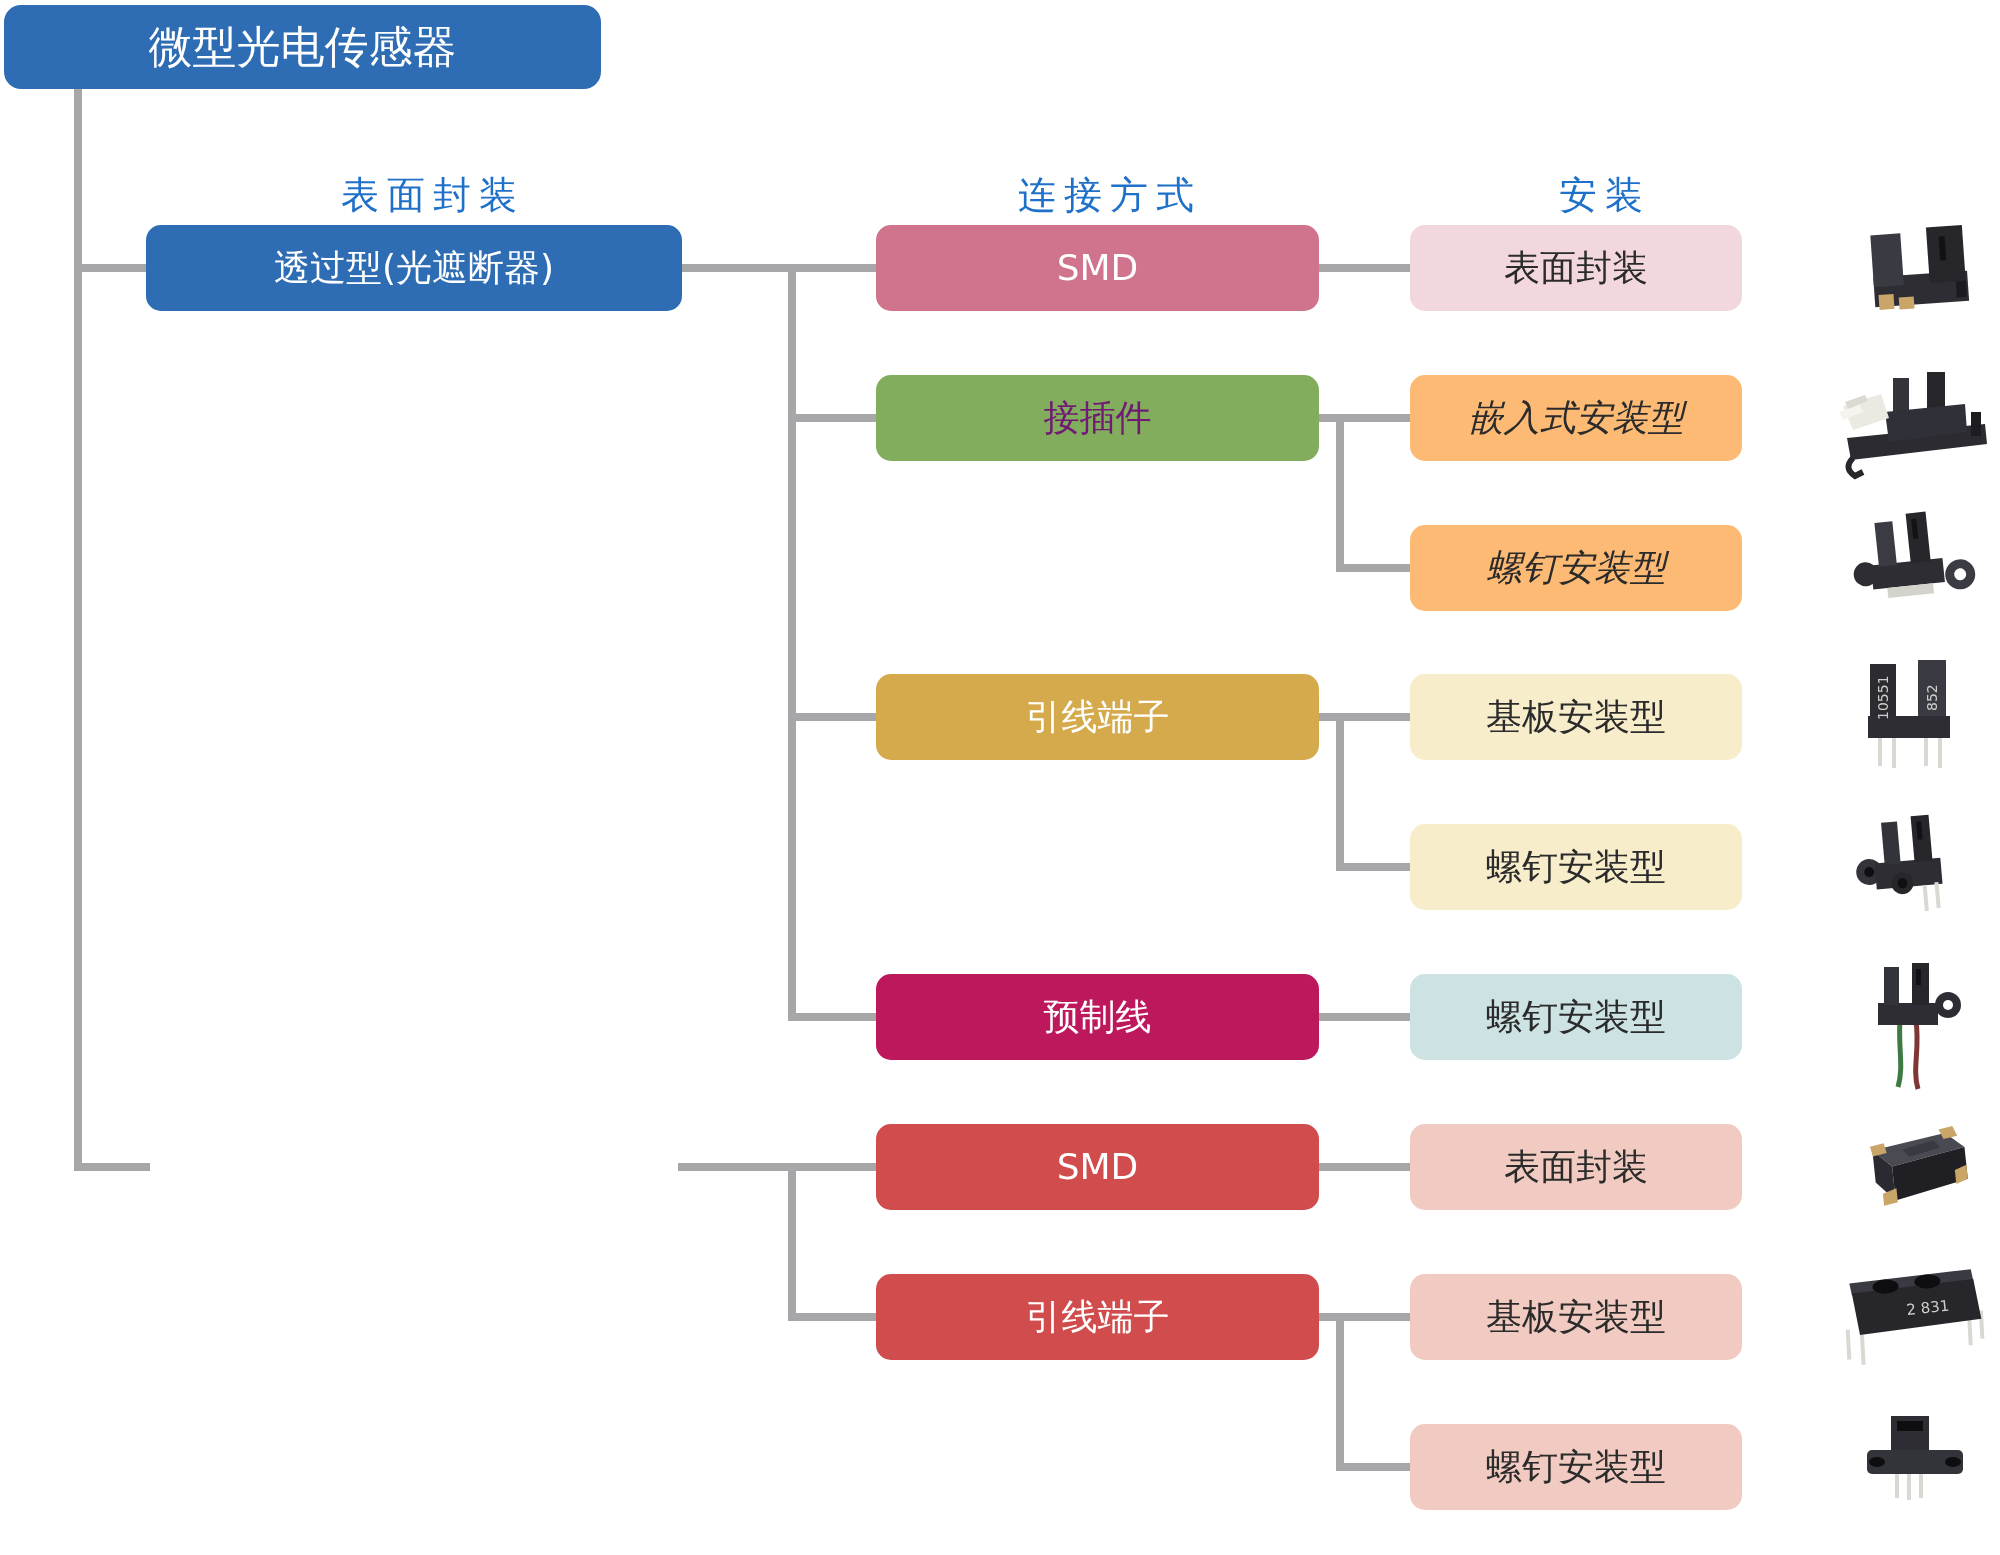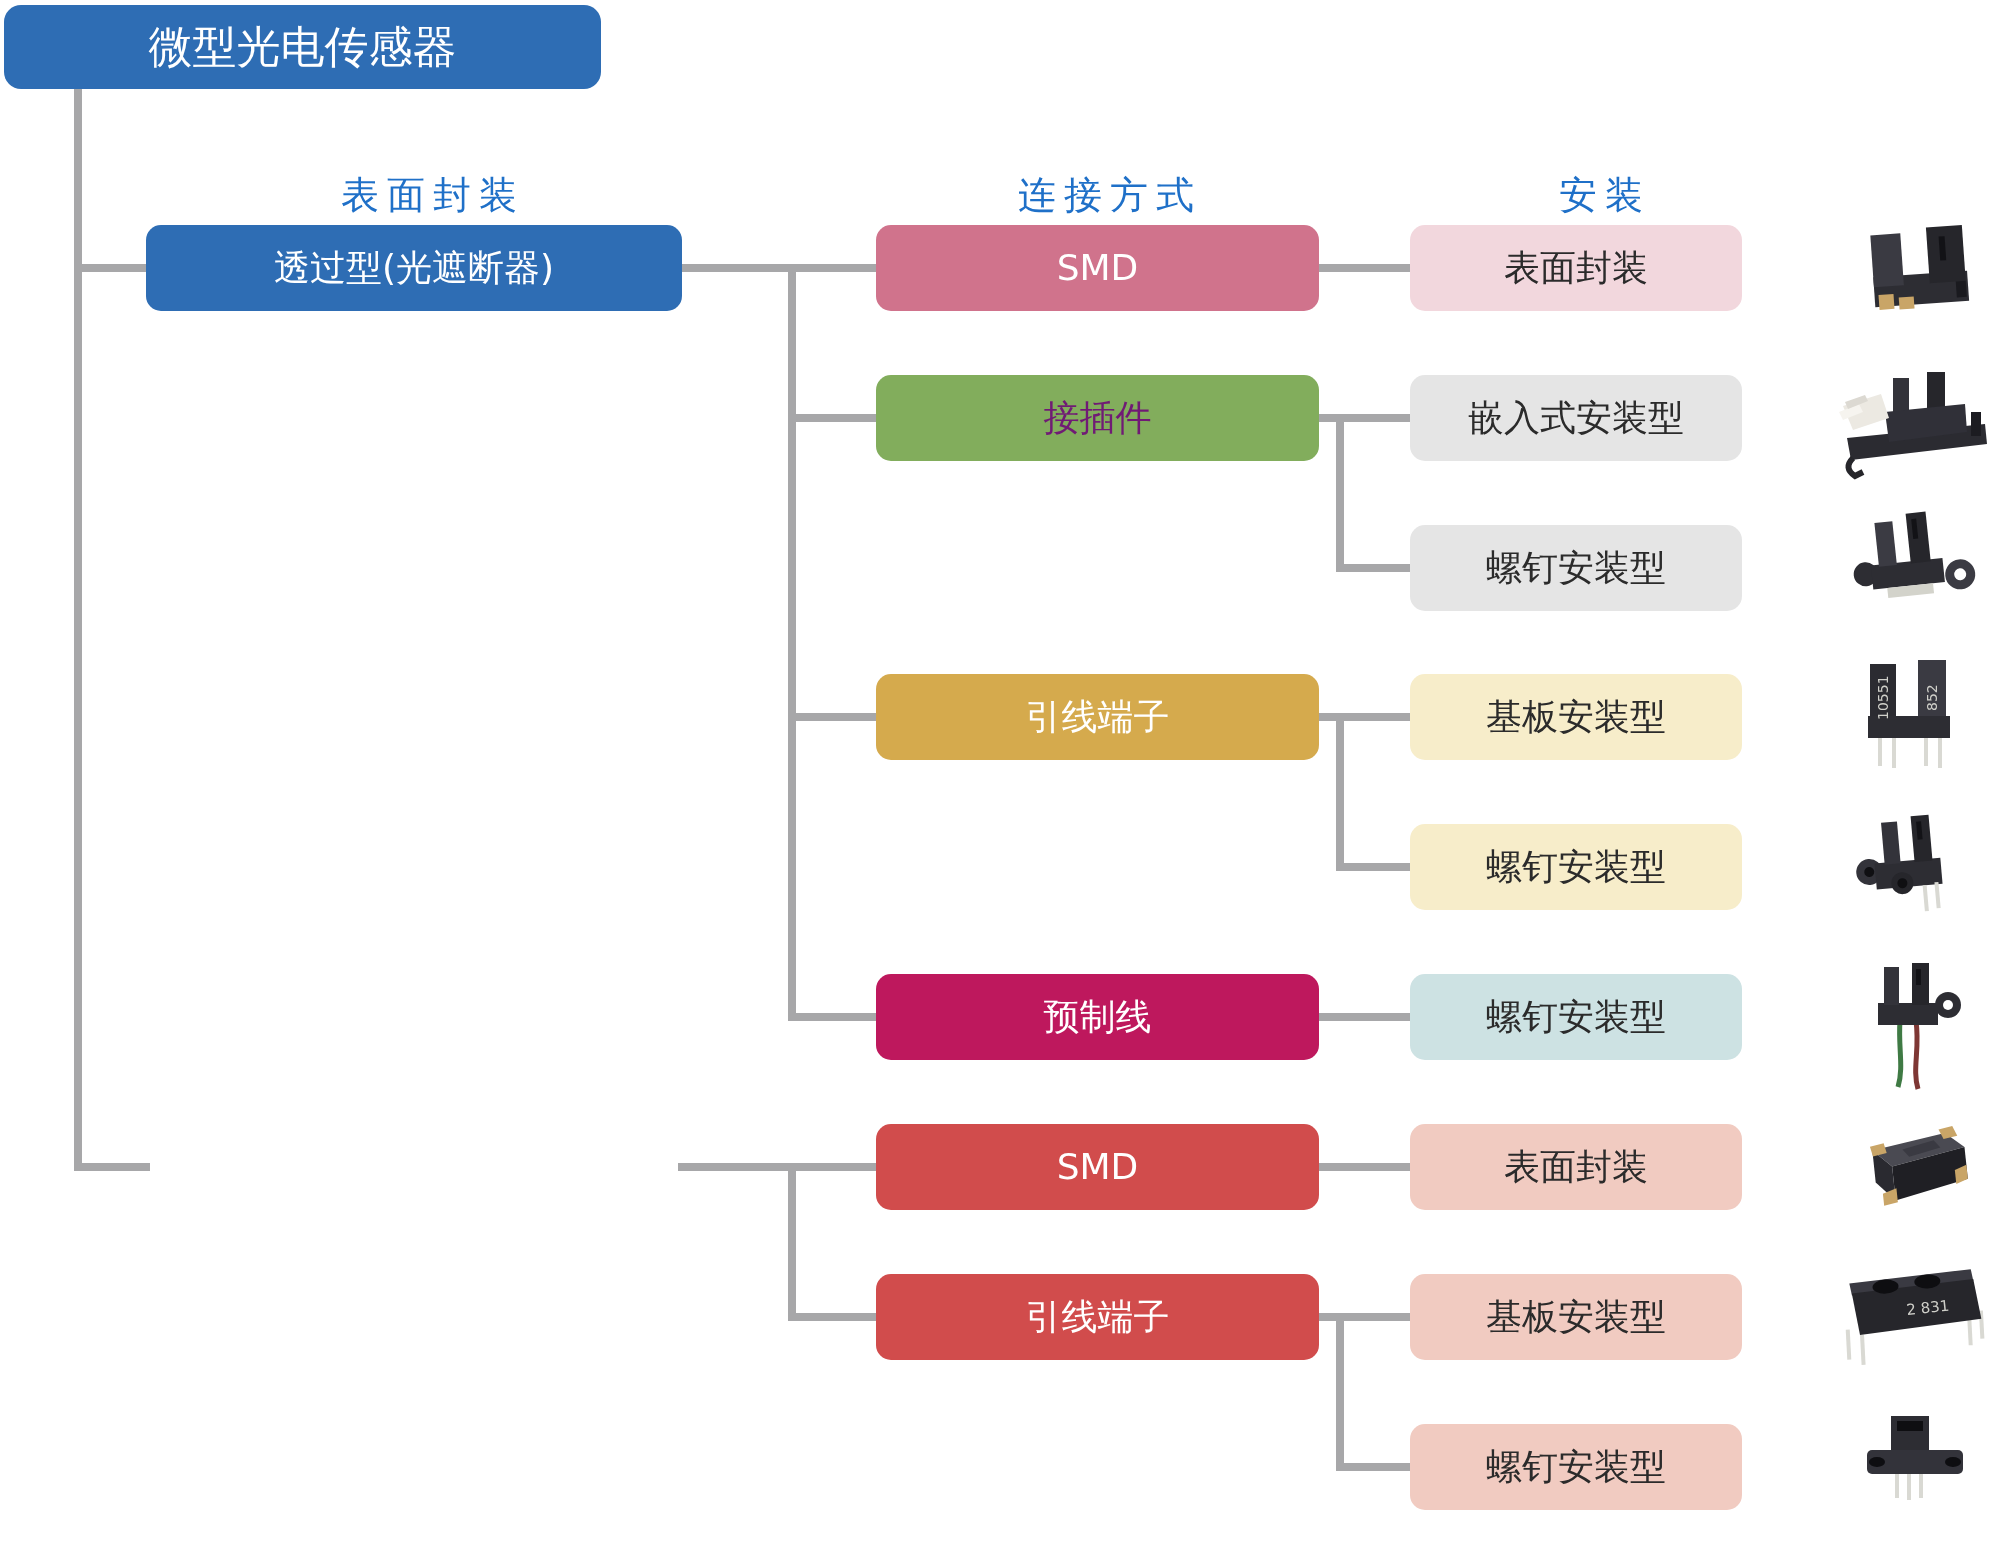--- a/index.html
+++ b/index.html
@@ -20,21 +20,21 @@
   .col1{left:146px;width:536px;}
   .col2{left:876px;width:443px;}
   .col3{left:1410px;width:332px;color:#2b2b2b;}
   .c-blue{background:#2e6db4;color:#fff;}
   .c-pink{background:#d0738c;color:#fff;}
   .c-green{background:#82ad5c;color:#701a75;}
   .c-gold{background:#d5aa4d;color:#fff;}
   .c-teal{background:#be185d;color:#fff;}
   .c-red{background:#d14c4c;color:#fff;}
   .m-pink{background:#f2d7dd;}
-  .m-green{background:#e5e5e5;}
+  .m-green{background:#fdba74;font-style:italic;}
   .m-cream{background:#f7edca;}
   .m-cyan{background:#cde2e3;}
   .m-salmon{background:#f1cbc1;}
   .r1{top:225px;text-align:right;} .r2{top:375px;} .r3{top:525px;} .r4{top:674px;} .r5{top:824px;}
   .r6{top:974px;} .r7{top:1124px;} .r8{top:1274px;} .r9{top:1424px;}
   .hdr{
     position:absolute;top:170px;transform:translateX(-50%);z-index:2;
     color:#1f70c8;font-size:38px;font-weight:500;letter-spacing:8px;white-space:nowrap;
   }
   .photo{position:absolute;z-index:1;}

